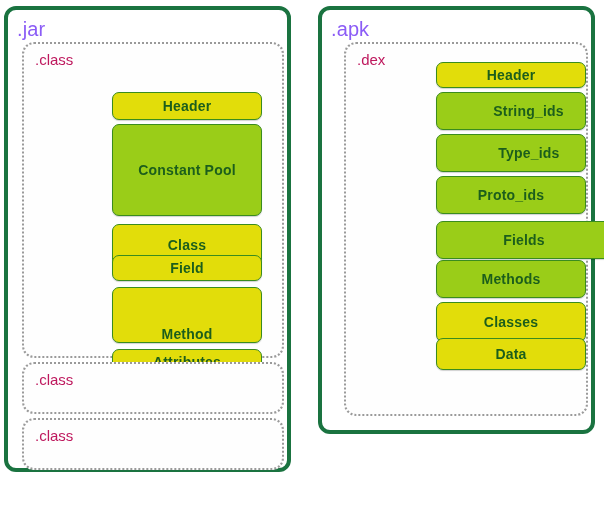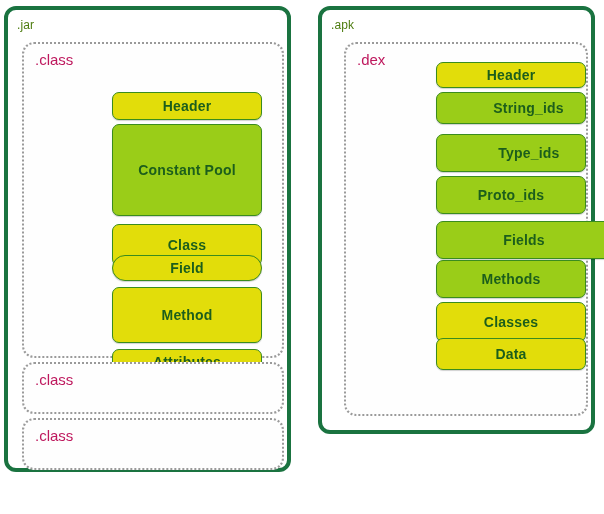--- a/index.html
+++ b/index.html
@@ -39,22 +39,22 @@
   .panel-apk {
     left: 318px;
     top: 6px;
     width: 277px;
     height: 428px;
     border-radius: 12px;
   }
 
   .panel-label {
     position: absolute;
-    color: #4d7c0f;
-    font-size: 12px;
+    color: #8b5cf6;
+    font-size: 20px;
     font-weight: 400;
     line-height: 1;
     letter-spacing: 0.1px;
     white-space: nowrap;
   }
   .panel-jar > .panel-label { left: 9px; top: 9px; }
   .panel-apk > .panel-label { left: 9px; top: 9px; }
 
   
   .dotted-box {
@@ -125,24 +125,24 @@
       <div class="seg-layer" id="left-segments">
           <div class="seg yellow" style="left: 88px; top: 48px; width: 150px; height: 28px;">
             <span>Header</span>
           </div>
           <div class="seg green" style="left: 88px; top: 80px; width: 150px; height: 92px;">
             <span>Constant Pool</span>
           </div>
           <div class="seg yellow" style="left: 88px; top: 180px; width: 150px; height: 42px;">
             <span>Class</span>
           </div>
-          <div class="seg yellow" style="left: 88px; top: 211px; width: 150px; height: 26px; border-radius: 13px;">
+          <div class="seg yellow" style="left: 88px; top: 211px; width: 150px; height: 26px;">
             <span>Field</span>
           </div>
-          <div class="seg yellow" style="left: 88px; top: 243px; width: 150px; height: 56px;">
+          <div class="seg yellow" style="left: 88px; top: 243px; width: 150px; height: 56px; align-items: flex-end;">
             <span>Method</span>
           </div>
           <div class="seg yellow" style="left: 88px; top: 305px; width: 150px; height: 26px;">
             <span>Attributes</span>
           </div>
         </div>
     </div>
 
     <div class="dotted-box class-empty1">
       <div class="dotted-label">.class</div>
@@ -155,21 +155,21 @@
 
   <div class="outer-panel panel-apk">
     <div class="panel-label">.apk</div>
 
     <div class="dotted-box dex-main">
       <div class="dotted-label">.dex</div>
       <div class="seg-layer" id="right-segments">
           <div class="seg yellow" style="left: 90px; top: 18px; width: 150px; height: 26px;">
             <span>Header</span>
           </div>
-          <div class="seg green" style="left: 90px; top: 48px; width: 150px; height: 32px; padding-left: 35px;">
+          <div class="seg green" style="left: 90px; top: 48px; width: 150px; height: 38px; padding-left: 35px;">
             <span>String_ids</span>
           </div>
           <div class="seg green" style="left: 90px; top: 90px; width: 150px; height: 38px; padding-left: 36px;">
             <span>Type_ids</span>
           </div>
           <div class="seg green" style="left: 90px; top: 132px; width: 150px; height: 38px;">
             <span>Proto_ids</span>
           </div>
           <div class="seg green" style="left: 90px; top: 177px; width: 176px; height: 38px;">
             <span>Fields</span>

